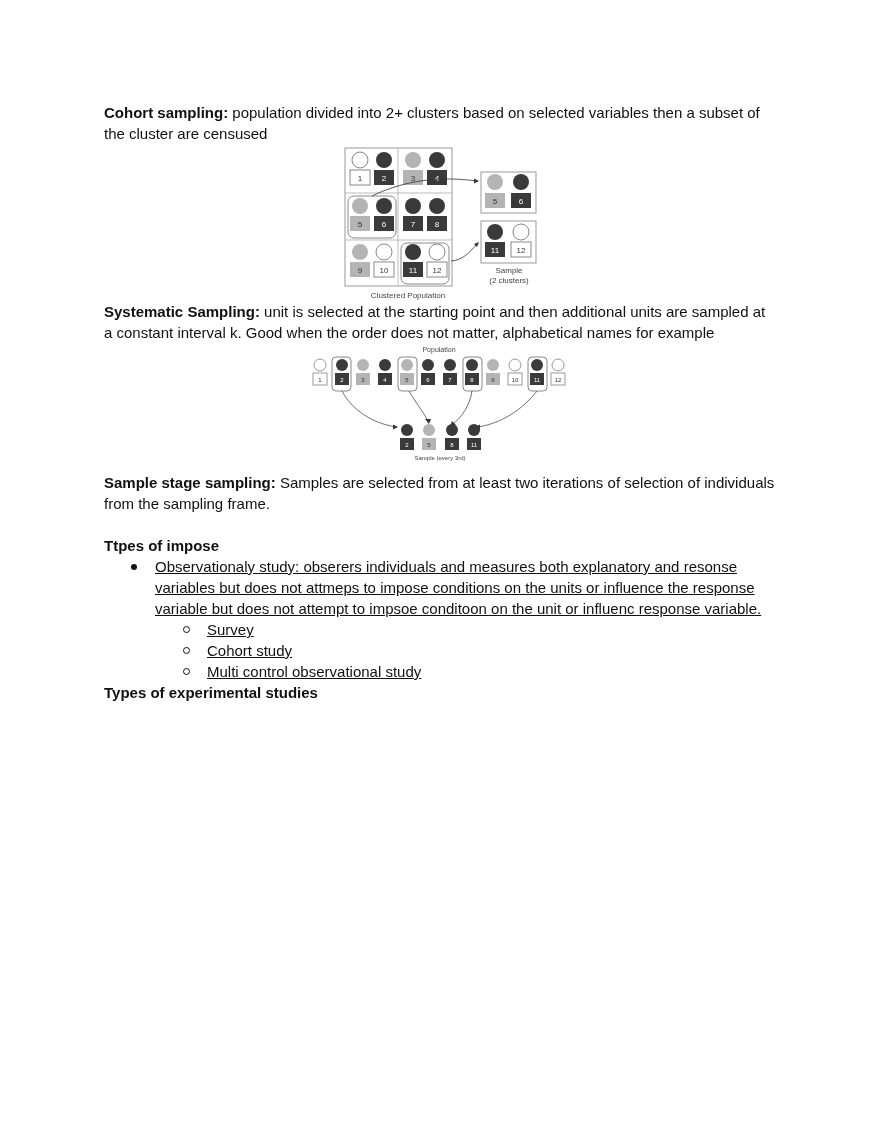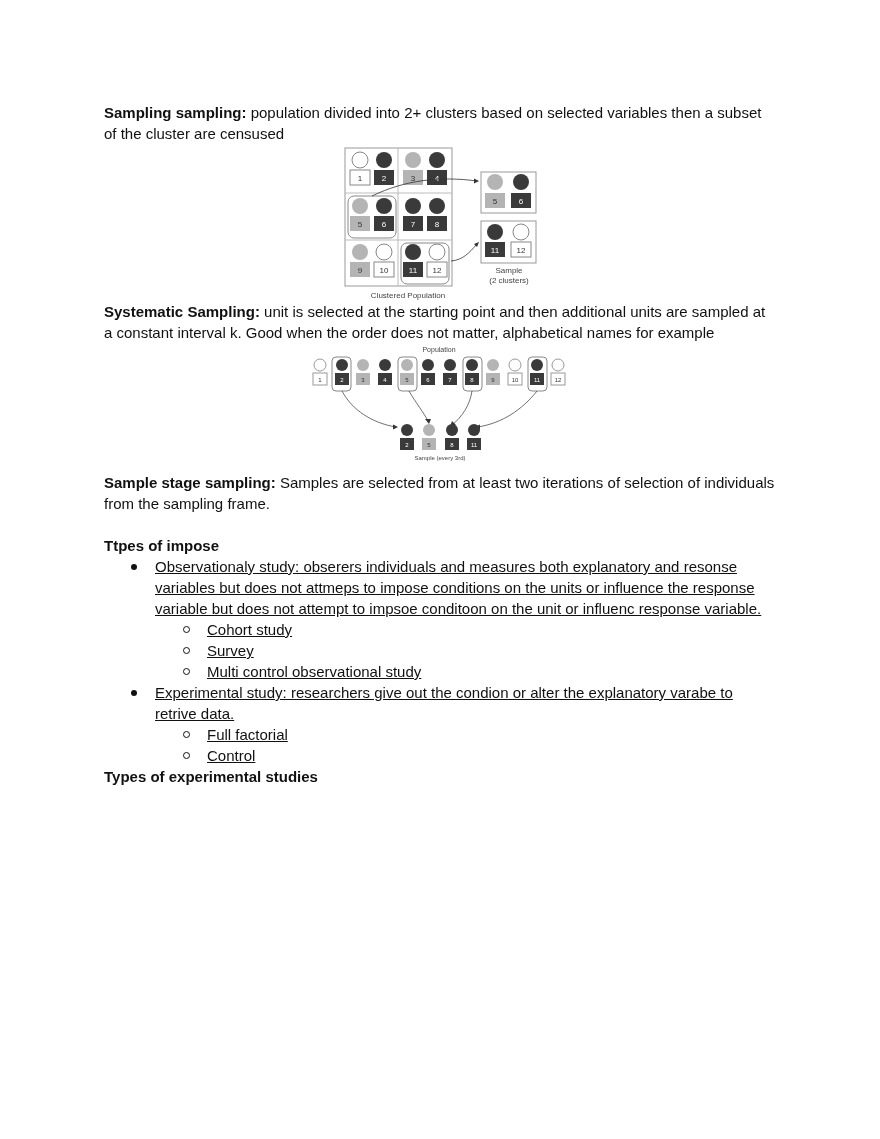--- a/index.html
+++ b/index.html
@@ -26,21 +26,21 @@
     }
     .gap { height: 21px; }
     svg text { font-family: "Liberation Sans", sans-serif; }
   </style>
 </head>
 <body>
 
 <div class="page">
 
   <p class="para">
-    <span class="b">Sampling sampling:</span><span> population divided into 2+ clusters based on selected variables then a subset of the cluster are censused</span>
+    <span class="b">Cohort sampling:</span><span> population divided into 2+ clusters based on selected variables then a subset of the cluster are censused</span>
   </p>
 
   <div class="figure" style="height:157px;">
     <svg width="672" height="157" viewBox="0 0 672 157">
       <g transform="translate(241,4)">
 
         <rect x="0" y="0" width="107" height="138" fill="#fff" stroke="#999" stroke-width="1"></rect>
         <line x1="53" y1="0" x2="53" y2="138" stroke="#bbb"></line>
         <line x1="0" y1="45" x2="107" y2="45" stroke="#bbb"></line>
         <line x1="0" y1="92" x2="107" y2="92" stroke="#bbb"></line>
@@ -198,28 +198,21 @@
     <span class="b">Sample stage sampling:</span><span> Samples are selected from at least two iterations of selection of individuals from the sampling frame.</span>
   </p>
 
   <div class="gap"></div>
 
   <div class="b">Ttpes of impose</div>
   <ul class="bullets">
     <li>
       <span>Observationaly study: obserers individuals and measures both explanatory and resonse variables but does not attmeps to impose conditions on the units or influence the response variable but does not attempt to impsoe conditoon on the unit or influenc response variable.</span>
       <ul class="subbullets">
+        <li>Survey</li>
         <li>Cohort study</li>
-        <li>Survey</li>
         <li>Multi control observational study</li>
       </ul>
     </li>
-    <li>
-      <span>Experimental study: researchers give out the condion or alter the explanatory varabe to retrive data.</span>
-      <ul class="subbullets">
-        <li>Full factorial</li>
-        <li>Control</li>
-      </ul>
-    </li>
   </ul>
 
   <div class="b">Types of experimental studies</div>
 </div>
 
 </body></html>

